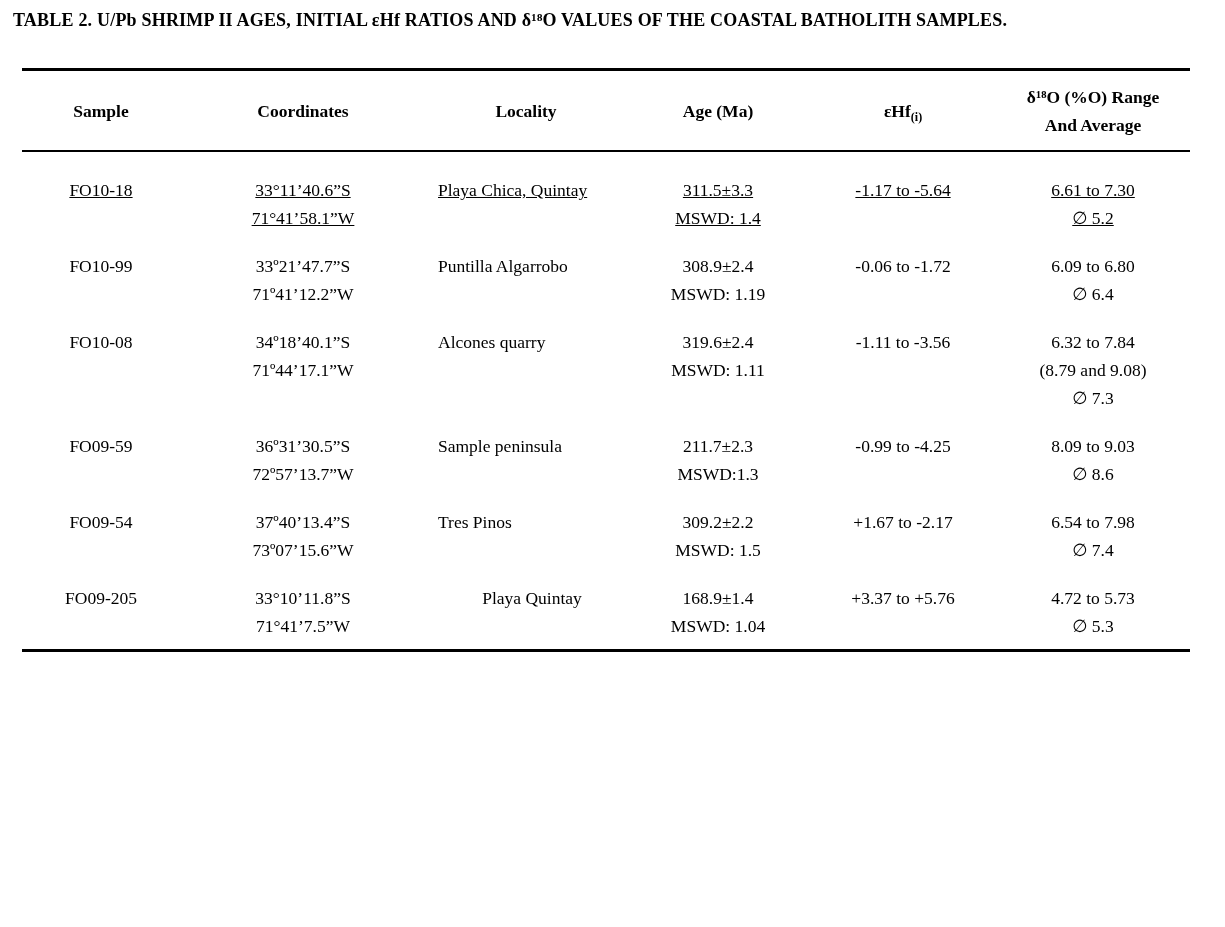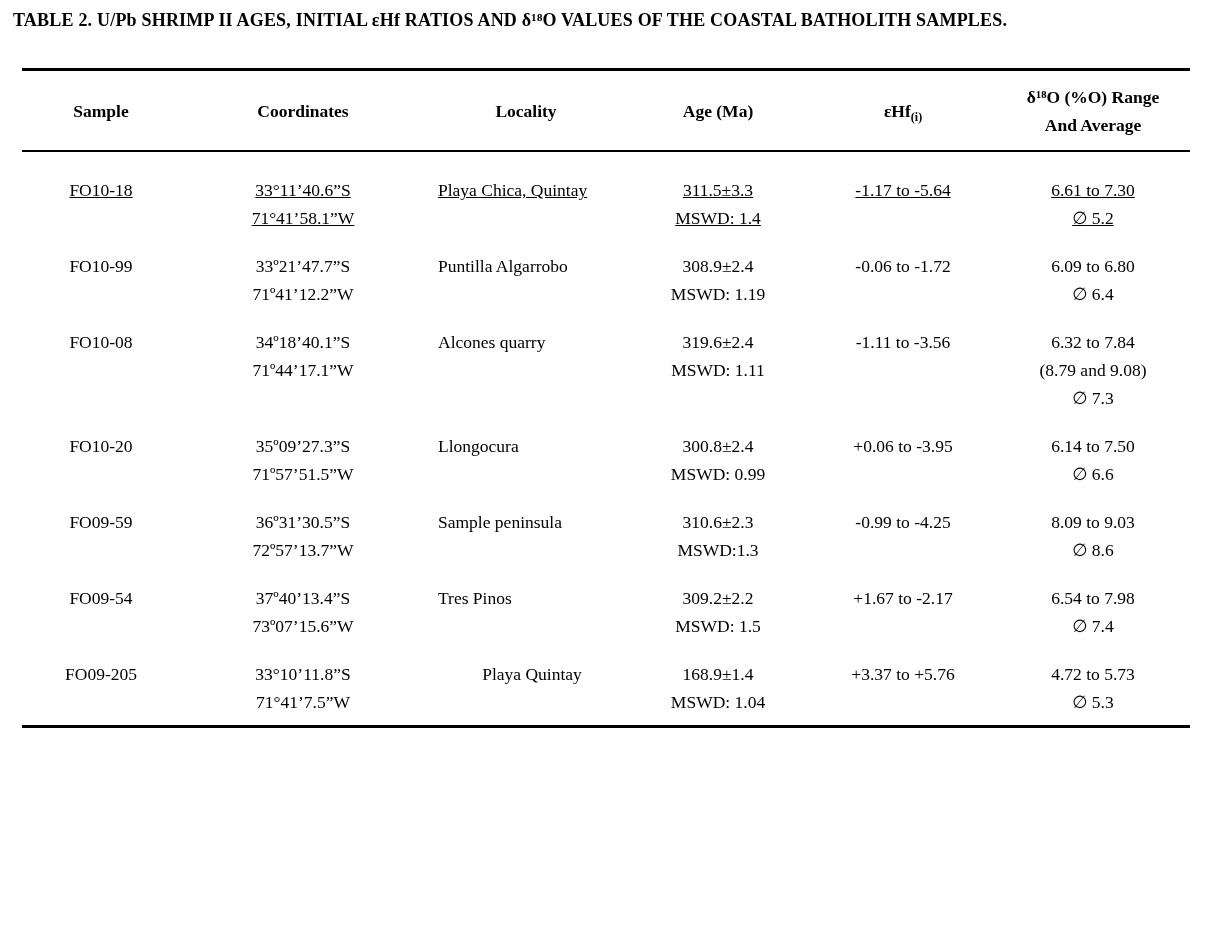--- a/index.html
+++ b/index.html
@@ -146,45 +146,28 @@
           <div>MSWD: 1.11</div>
         </td>
         <td>-1.11 to -3.56</td>
         <td>
           <div>6.32 to 7.84</div>
           <div>(8.79 and 9.08)</div>
           <div>∅ 7.3</div>
         </td>
       </tr>
       <tr>
-        <td>FO10-20</td>
-        <td>
-          <div>35º09’27.3”S</div>
-          <div>71º57’51.5”W</div>
-        </td>
-        <td class="loc">Llongocura</td>
-        <td>
-          <div>300.8±2.4</div>
-          <div>MSWD: 0.99</div>
-        </td>
-        <td>+0.06 to -3.95</td>
-        <td>
-          <div>6.14 to 7.50</div>
-          <div>∅ 6.6</div>
-        </td>
-      </tr>
-      <tr>
         <td>FO09-59</td>
         <td>
           <div>36º31’30.5”S</div>
           <div>72º57’13.7”W</div>
         </td>
         <td class="loc">Sample peninsula</td>
         <td>
-          <div>310.6±2.3</div>
+          <div>211.7±2.3</div>
           <div>MSWD:1.3</div>
         </td>
         <td>-0.99 to -4.25</td>
         <td>
           <div>8.09 to 9.03</div>
           <div>∅ 8.6</div>
         </td>
       </tr>
       <tr>
         <td>FO09-54</td>

